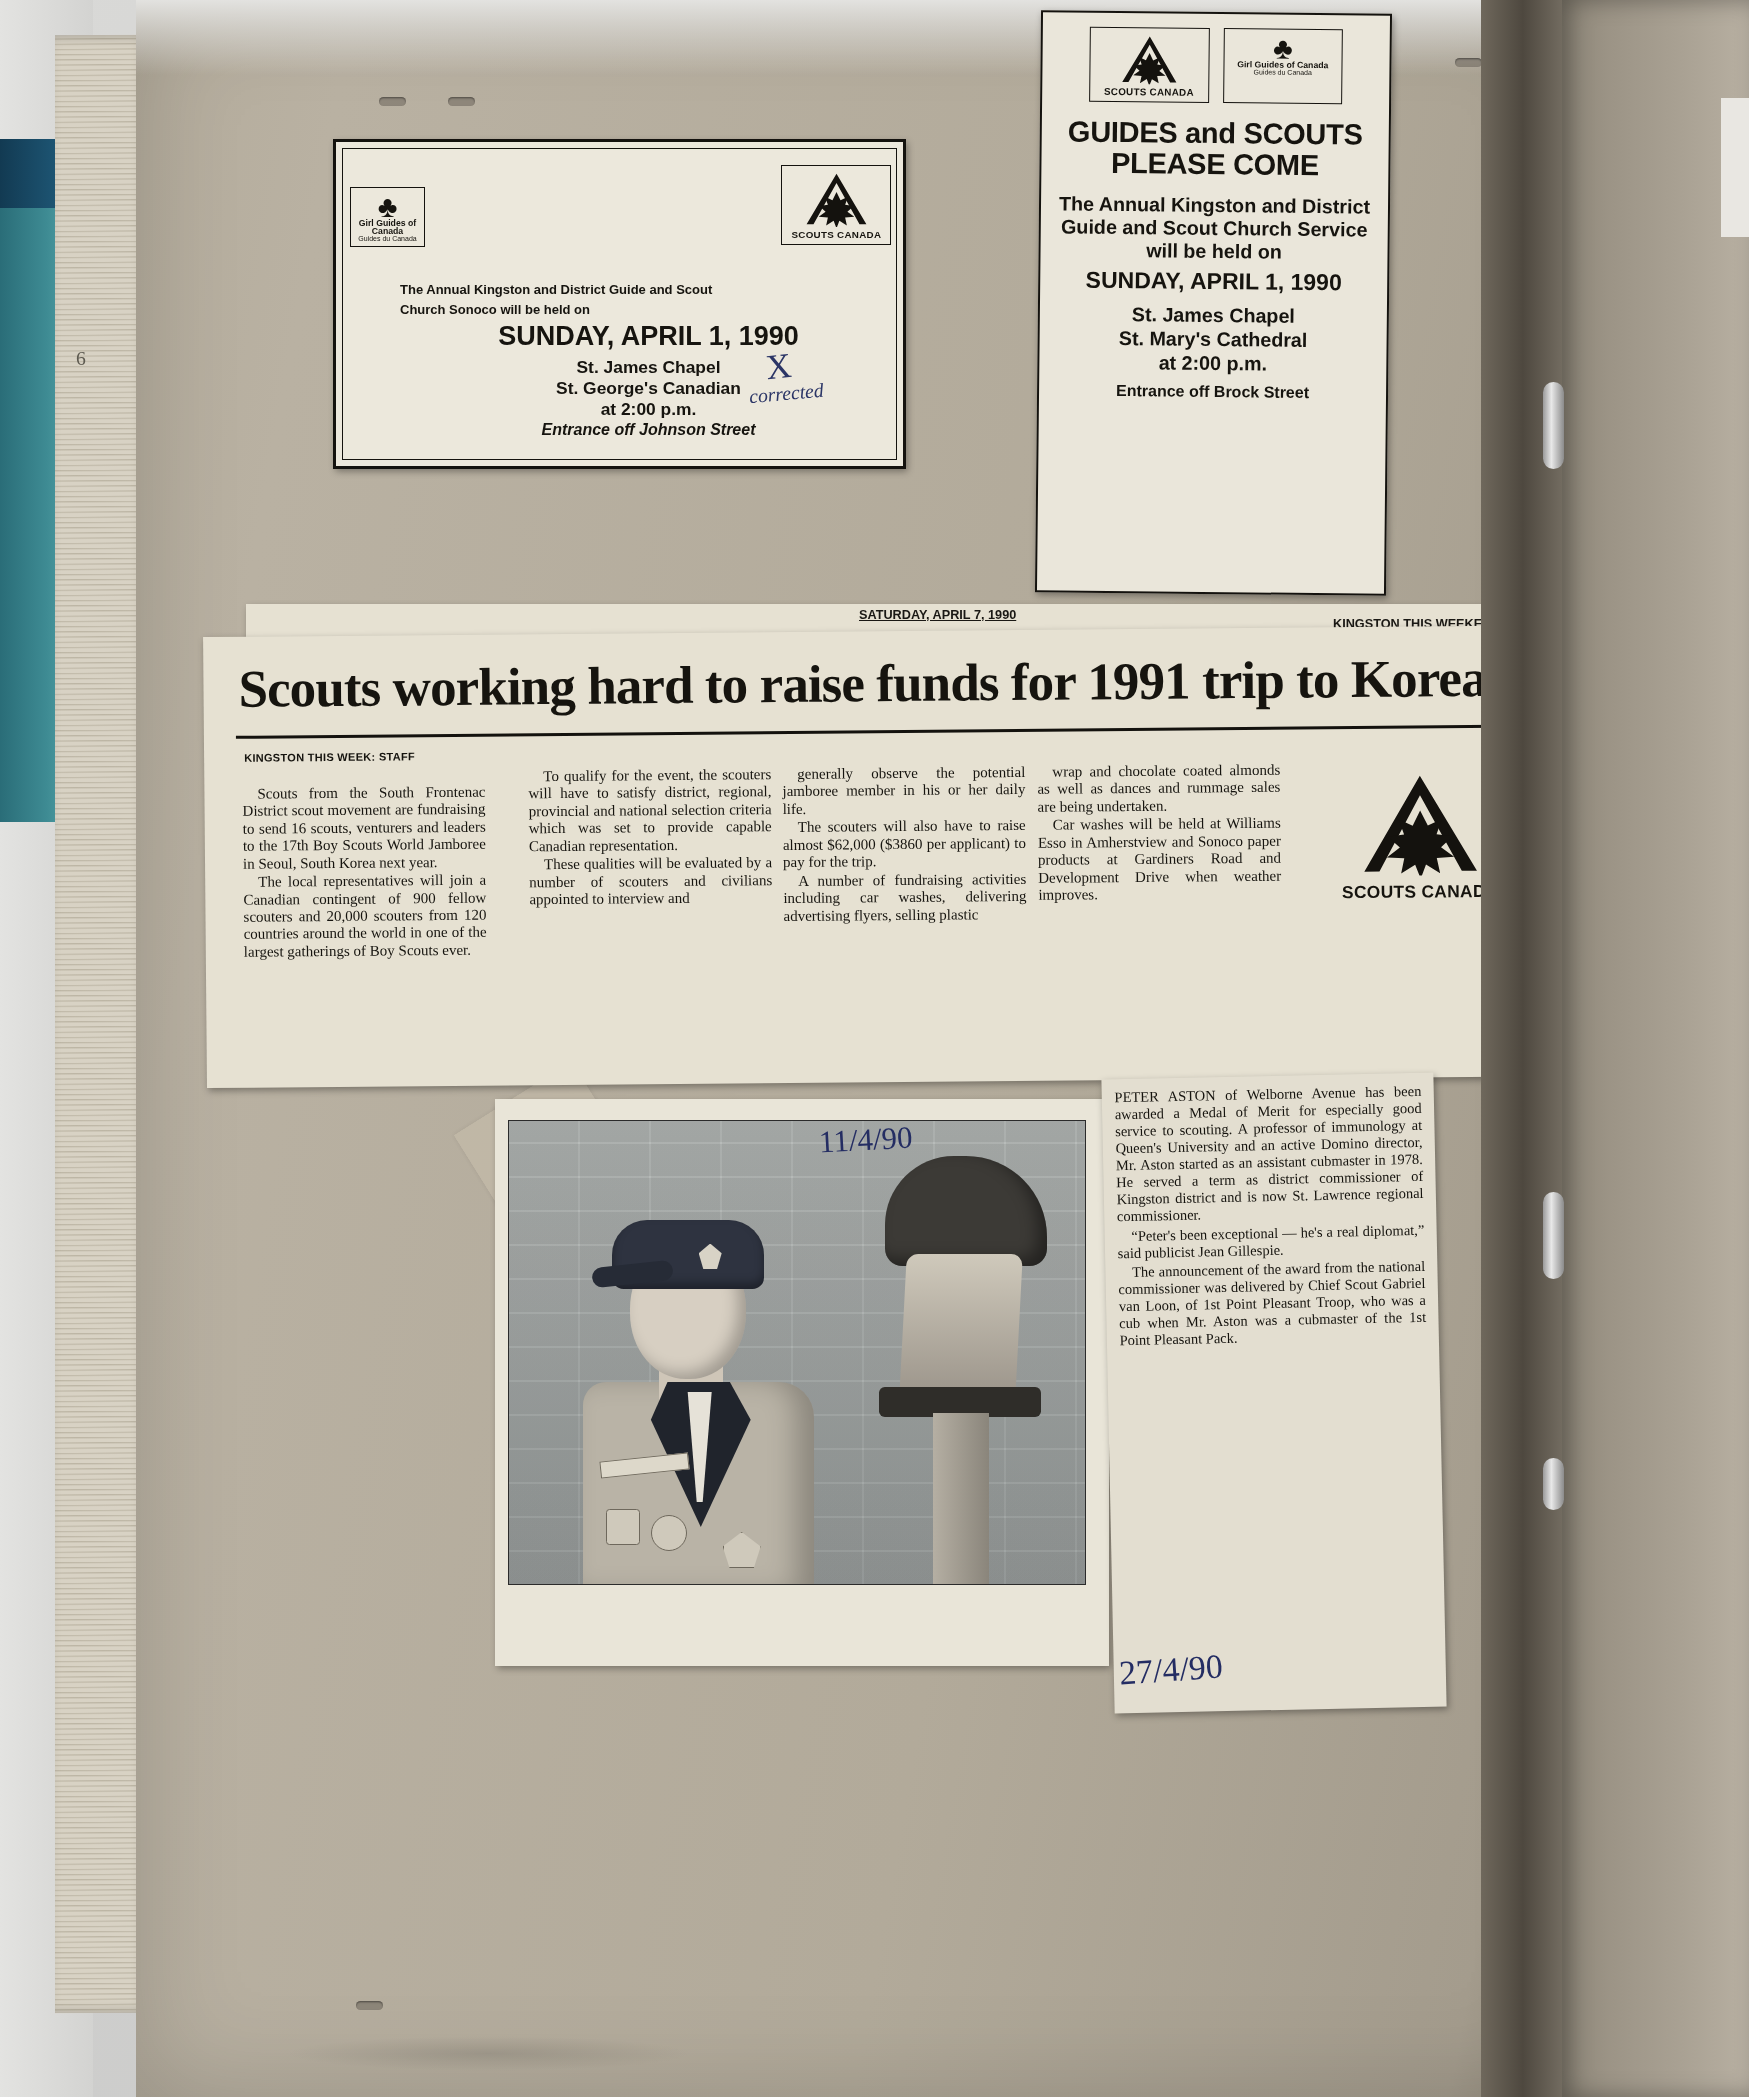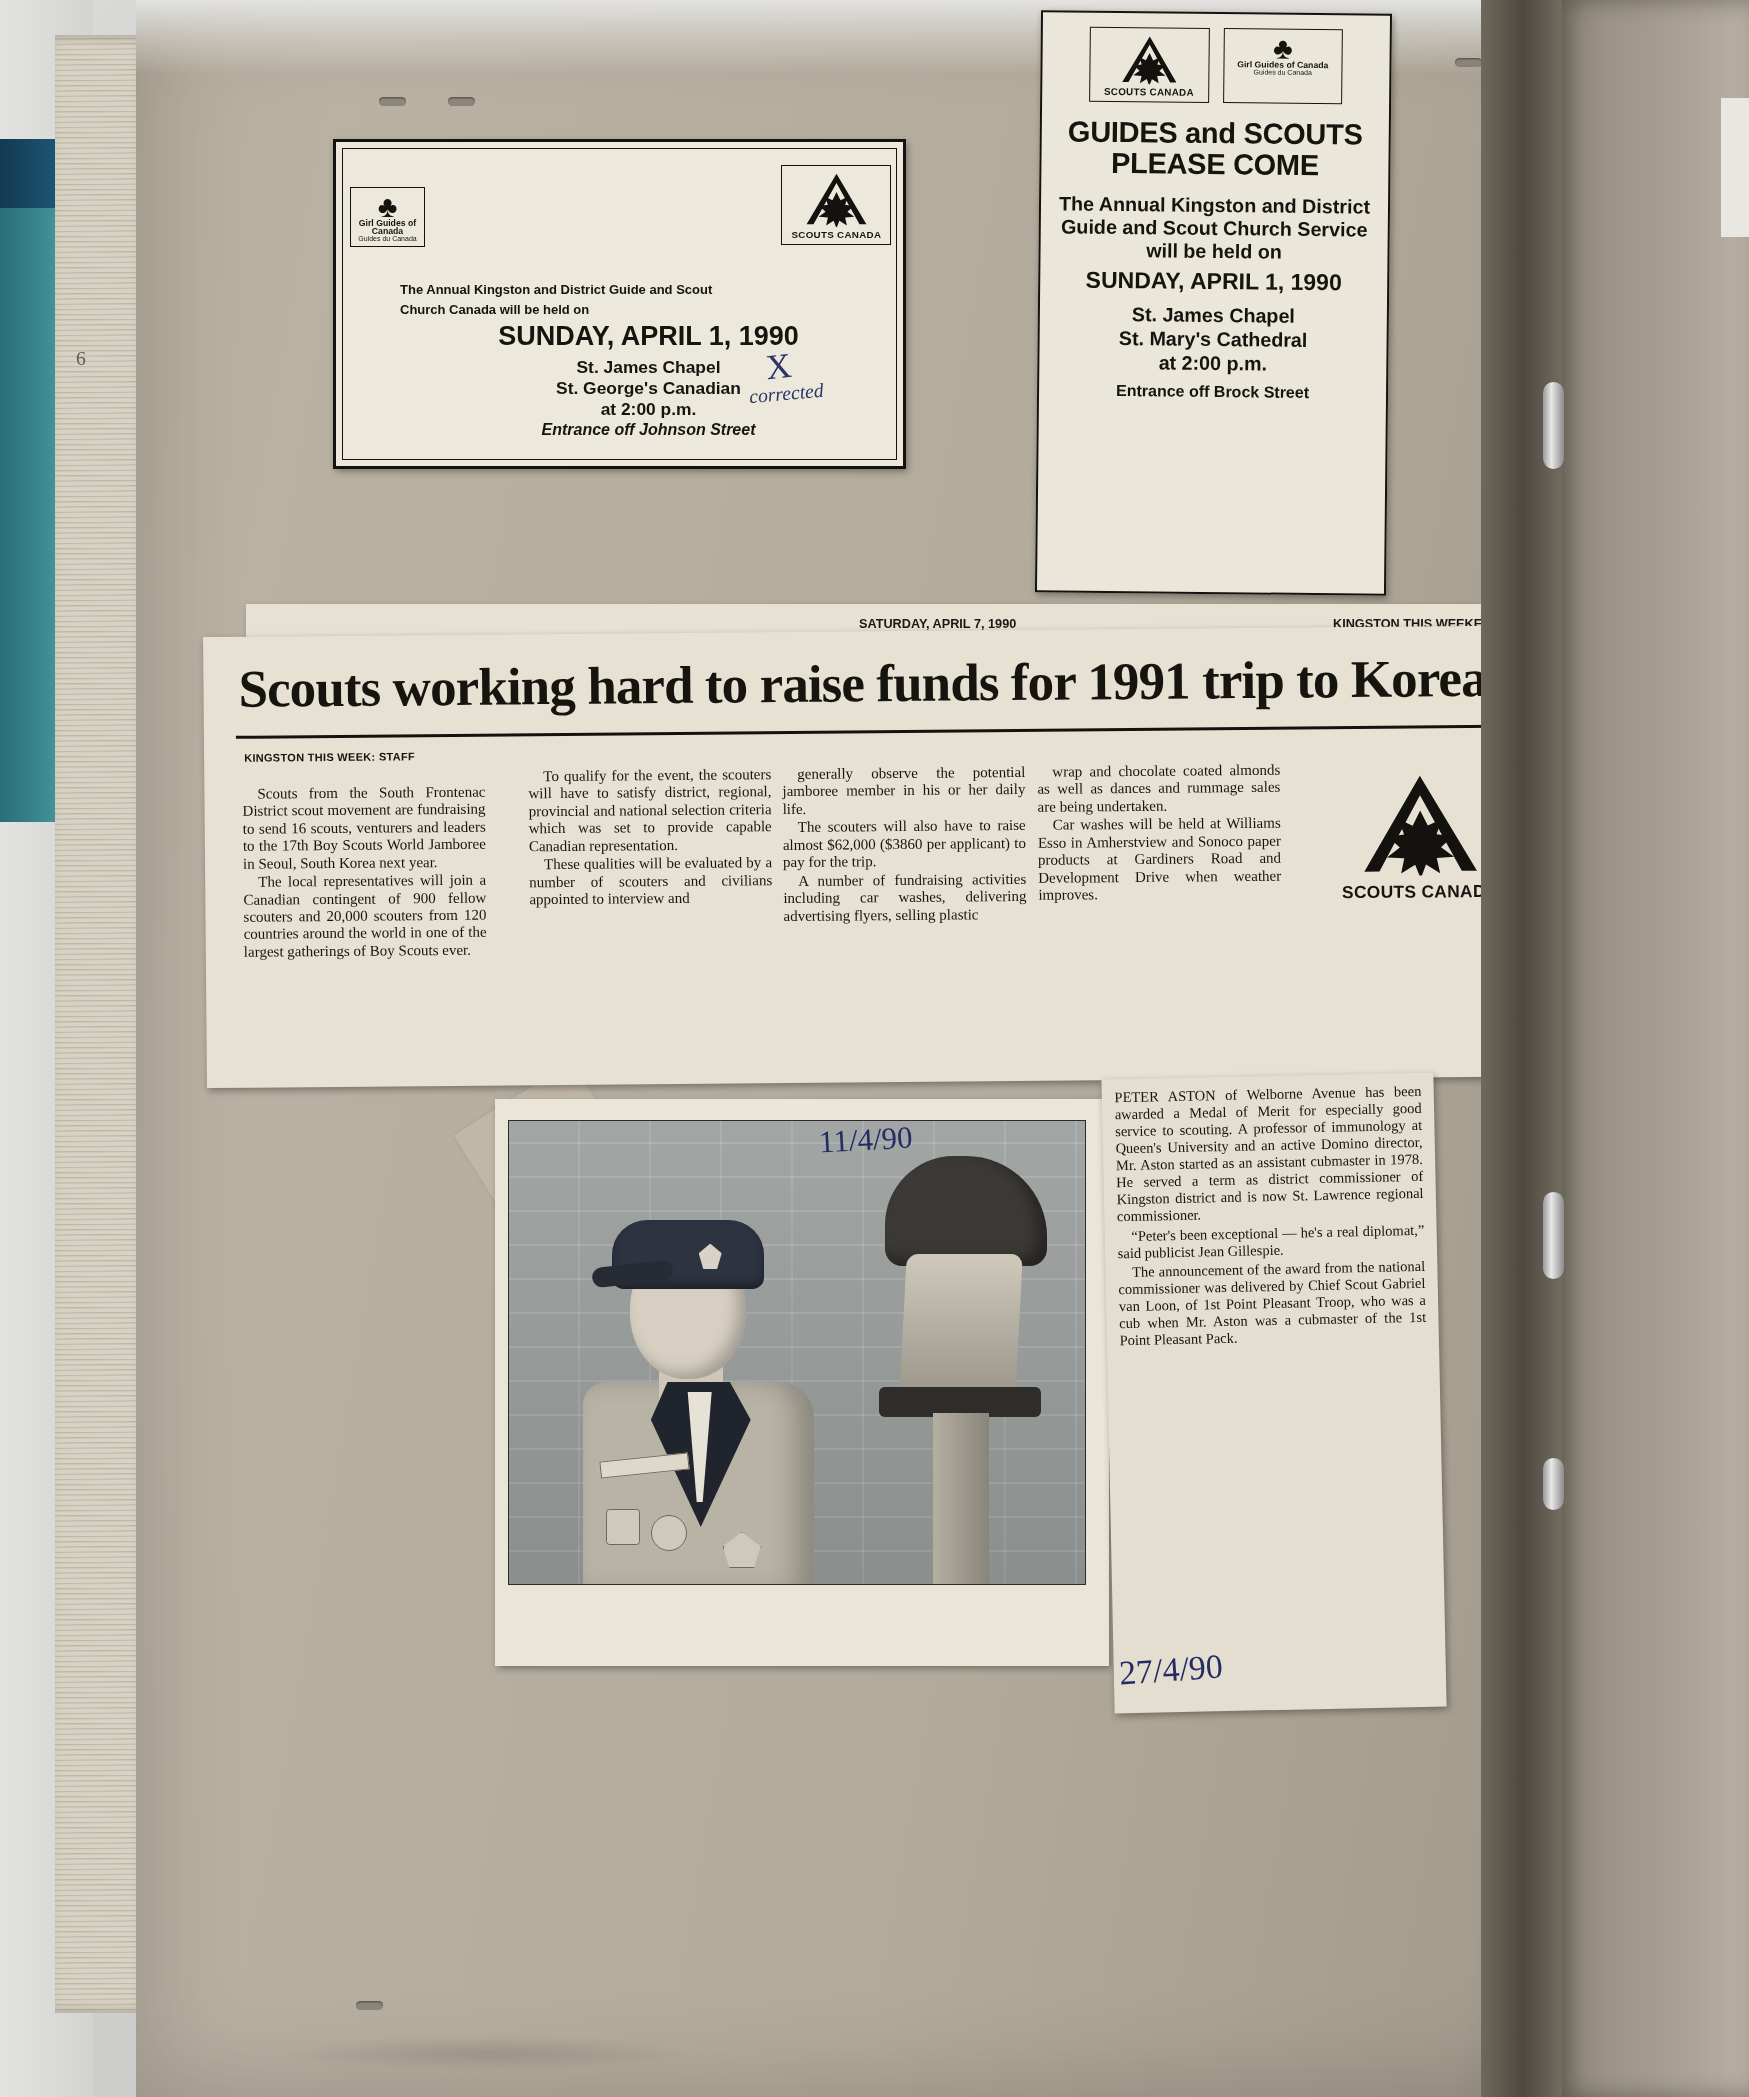--- a/index.html
+++ b/index.html
@@ -88,21 +88,21 @@
   .ad2-loc{text-align:center;font-family:"Liberation Sans",sans-serif;font-weight:700;
        font-size:19.7px;line-height:24px;margin-top:8px;}
   .ad2-ent{text-align:center;font-family:"Liberation Sans",sans-serif;font-weight:700;
        font-size:16px;margin-top:8px;}
 
   
   #article{left:150px;top:631px;width:1400px;height:451px;background:#e6e1d2;transform:rotate(-0.5deg);}
   #artbar{left:191px;top:604px;width:1325px;height:40px;background:#e6e1d2;}
   .bar-inner{position:relative;height:100%;font-family:"Liberation Sans",sans-serif;
        font-weight:700;font-size:12.7px;color:#1a1814;}
-  .bar-left{position:absolute;left:613px;top:13px;}
+  .bar-left{position:absolute;left:613px;top:4px;text-decoration:underline;}
   .bar-right{position:absolute;left:1087px;top:12.7px;}
   .bar-pg{position:absolute;right:14px;top:25.5px;font-size:9.3px;}
   .headline{position:absolute;left:35px;top:25.5px;width:1325px;
        font-family:"Liberation Serif",serif;font-weight:700;font-size:53px;line-height:53px;
        letter-spacing:-0.9px;}
   .rule{position:absolute;left:32px;top:23px;width:1330px;height:2.9px;background:#14120e;}
   .byline{position:absolute;left:40px;top:115px;font-family:"Liberation Sans",sans-serif;
        font-weight:700;font-size:11px;letter-spacing:0.3px;}
   .col{position:absolute;top:134px;width:243px;font-size:15px;line-height:17.4px;
        text-align:justify;font-family:"Liberation Serif",serif;}
@@ -215,21 +215,21 @@
         <svg width="69" height="56" viewBox="0 0 120 96">
           <path d="M60 4 L112 92 L100 92 L60 20 L20 92 L8 92 Z" fill="#14120e"></path>
           <path d="M60 36 l7 14 13-6 -5 14 15 2 -11 10 12 9 -16 1 3 14 -13 -8 -5 13 -5 -13 -13 8 3 -14 -16 -1 12 -9 -11 -10 15 -2 -5 -14 13 6z" fill="#14120e"></path>
         </svg>
         <div class="sc-name">SCOUTS CANADA</div>
       </div>
     </div>
 
     <div class="ad1-l1">
       <div>The Annual Kingston and District Guide and Scout</div>
-      <div>Church Canada will be held on</div>
+      <div>Church Sonoco will be held on</div>
     </div>
     <div class="ad1-l2">SUNDAY, APRIL 1, 1990</div>
     <div class="ad1-l3">
       <div>St. James Chapel</div>
       <div>St. George's Canadian</div>
       <div>at 2:00 p.m.</div>
     </div>
     <div class="ad1-l4">Entrance off Johnson Street</div>
   </div>
   <div class="hand-x">X</div>

